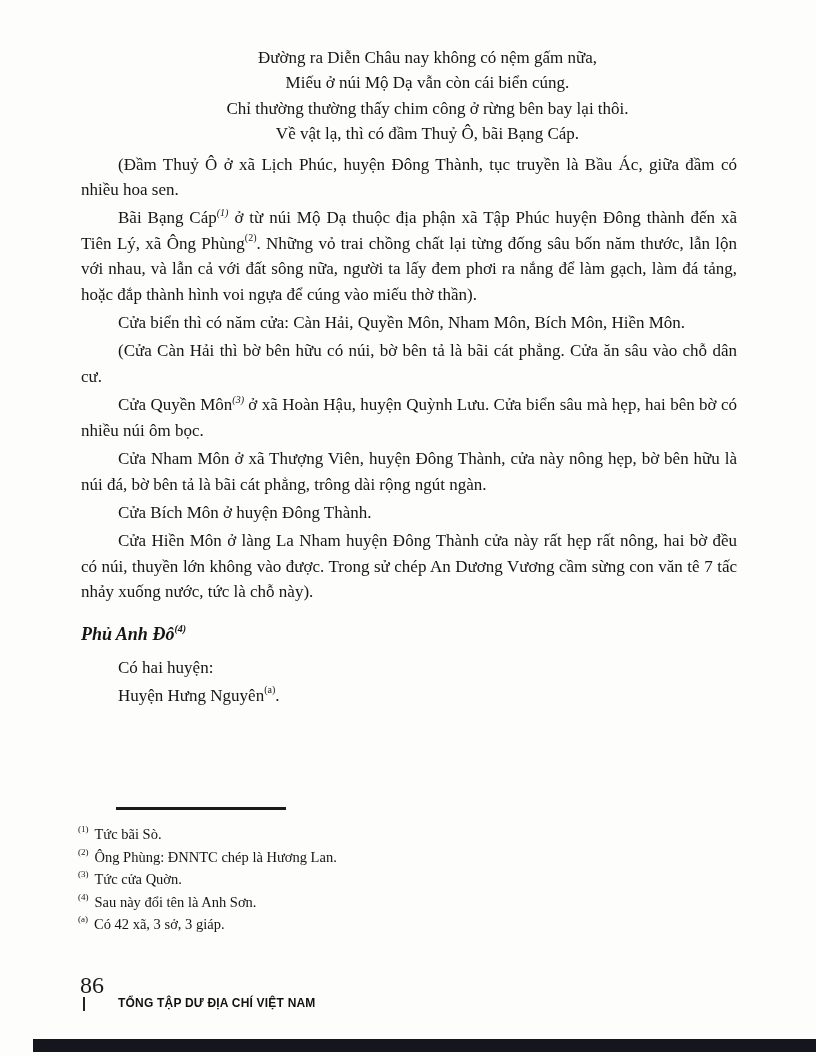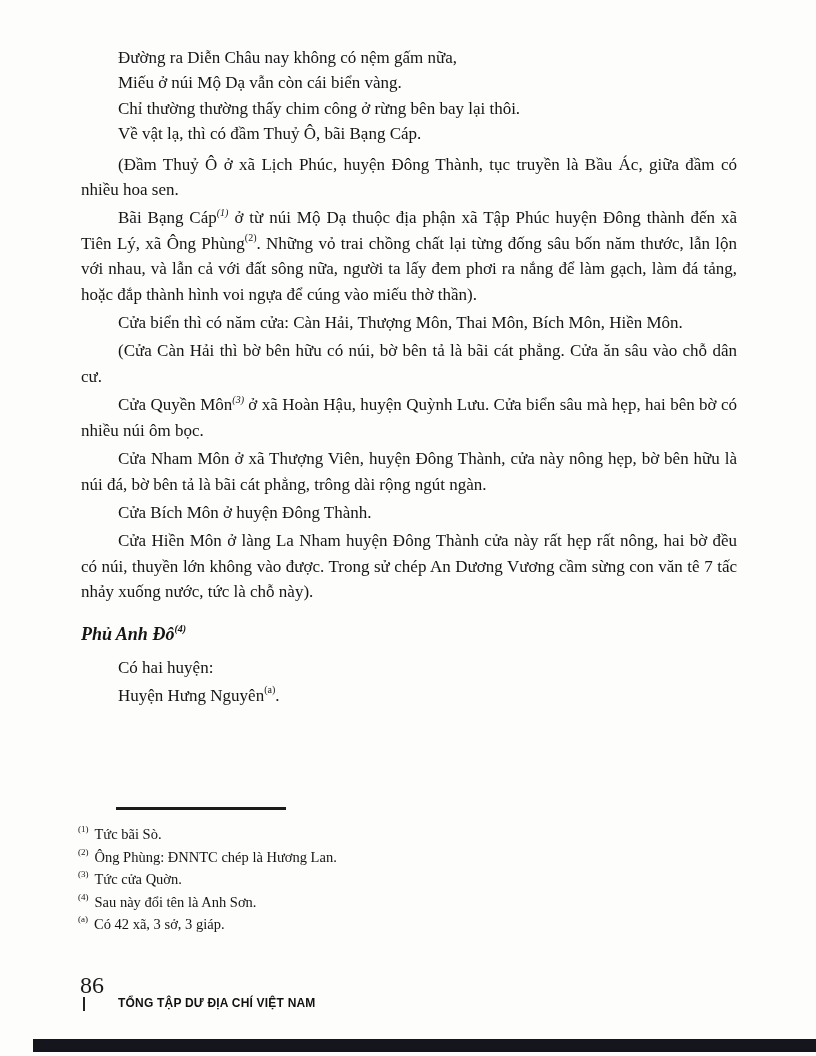--- a/index.html
+++ b/index.html
@@ -12,21 +12,21 @@
     color: #151515;
   }
   .content {
     position: absolute;
     left: 81px; top: 45px;
     width: 656px;
     font-size: 17px;
     line-height: 25.4px;
   }
   .verse-block { margin: 0 0 5px 37px; }
-  .verse-line { white-space: nowrap; }
+  .verse-line { white-space: nowrap; text-align: center; }
   .para {
     margin: 3px 0 0 0;
     text-indent: 37px;
     text-align: justify;
   }
   .heading {
     margin: 16px 0 0 0;
     font-size: 18px;
     line-height: 27px;
     font-weight: bold;
@@ -71,28 +71,28 @@
     width: 783px; height: 13px;
     background: #15151d;
   }
 </style>
 </head>
 <body>
 
 <div class="content">
   <div class="verse-block" id="verse-block">
       <div class="verse-line"><span>Đường ra Diễn Châu nay không có nệm gấm nữa,</span></div>
-      <div class="verse-line"><span>Miếu ở núi Mộ Dạ vẫn còn cái biển vàng.</span></div>
+      <div class="verse-line"><span>Miếu ở núi Mộ Dạ vẫn còn cái biển cúng.</span></div>
       <div class="verse-line"><span>Chỉ thường thường thấy chim công ở rừng bên bay lại thôi.</span></div>
       <div class="verse-line"><span>Về vật lạ, thì có đầm Thuỷ Ô, bãi Bạng Cáp.</span></div>
     </div>
   <div id="paragraphs">
       <div class="para"><span class="seg-i">(Đầm Thuỷ Ô</span><span> ở xã Lịch Phúc, huyện Đông Thành, tục truyền là Bầu Ác, giữa đầm có nhiều hoa sen.</span></div>
       <div class="para"><span class="seg-i">Bãi Bạng Cáp</span><sup class="mark it">(1)</sup><span> ở từ núi Mộ Dạ thuộc địa phận xã Tập Phúc huyện Đông thành đến xã Tiên Lý, xã Ông Phùng</span><sup class="mark">(2)</sup><span>. Những vỏ trai chồng chất lại từng đống sâu bốn năm thước, lẫn lộn với nhau, và lẫn cả với đất sông nữa, người ta lấy đem phơi ra nắng để làm gạch, làm đá tảng, hoặc đắp thành hình voi ngựa để cúng vào miếu thờ thần).</span></div>
-      <div class="para"><span>Cửa biển thì có năm cửa: Càn Hải, Thượng Môn, Thai Môn, Bích Môn, Hiền Môn.</span></div>
+      <div class="para"><span>Cửa biển thì có năm cửa: Càn Hải, Quyền Môn, Nham Môn, Bích Môn, Hiền Môn.</span></div>
       <div class="para"><span class="seg-i">(Cửa Càn Hải</span><span> thì bờ bên hữu có núi, bờ bên tả là bãi cát phẳng. Cửa ăn sâu vào chỗ dân cư.</span></div>
       <div class="para"><span class="seg-i">Cửa Quyền Môn</span><sup class="mark it">(3)</sup><span> ở xã Hoàn Hậu, huyện Quỳnh Lưu. Cửa biển sâu mà hẹp, hai bên bờ có nhiều núi ôm bọc.</span></div>
       <div class="para"><span class="seg-i">Cửa Nham Môn</span><span> ở xã Thượng Viên, huyện Đông Thành, cửa này nông hẹp, bờ bên hữu là núi đá, bờ bên tả là bãi cát phẳng, trông dài rộng ngút ngàn.</span></div>
       <div class="para"><span class="seg-i">Cửa Bích Môn</span><span> ở huyện Đông Thành.</span></div>
       <div class="para"><span class="seg-i">Cửa Hiền Môn</span><span> ở làng La Nham huyện Đông Thành cửa này rất hẹp rất nông, hai bờ đều có núi, thuyền lớn không vào được. Trong sử chép An Dương Vương cầm sừng con văn tê 7 tấc nhảy xuống nước, tức là chỗ này).</span></div>
       <div class="heading"><span class="seg-bi">Phủ Anh Đô</span><sup class="mark it seg-bi">(4)</sup></div>
       <div class="para after-heading-gap"><span>Có hai huyện:</span></div>
       <div class="para"><span>Huyện Hưng Nguyên</span><sup class="mark">(a)</sup><span>.</span></div>
     </div>
 </div>

